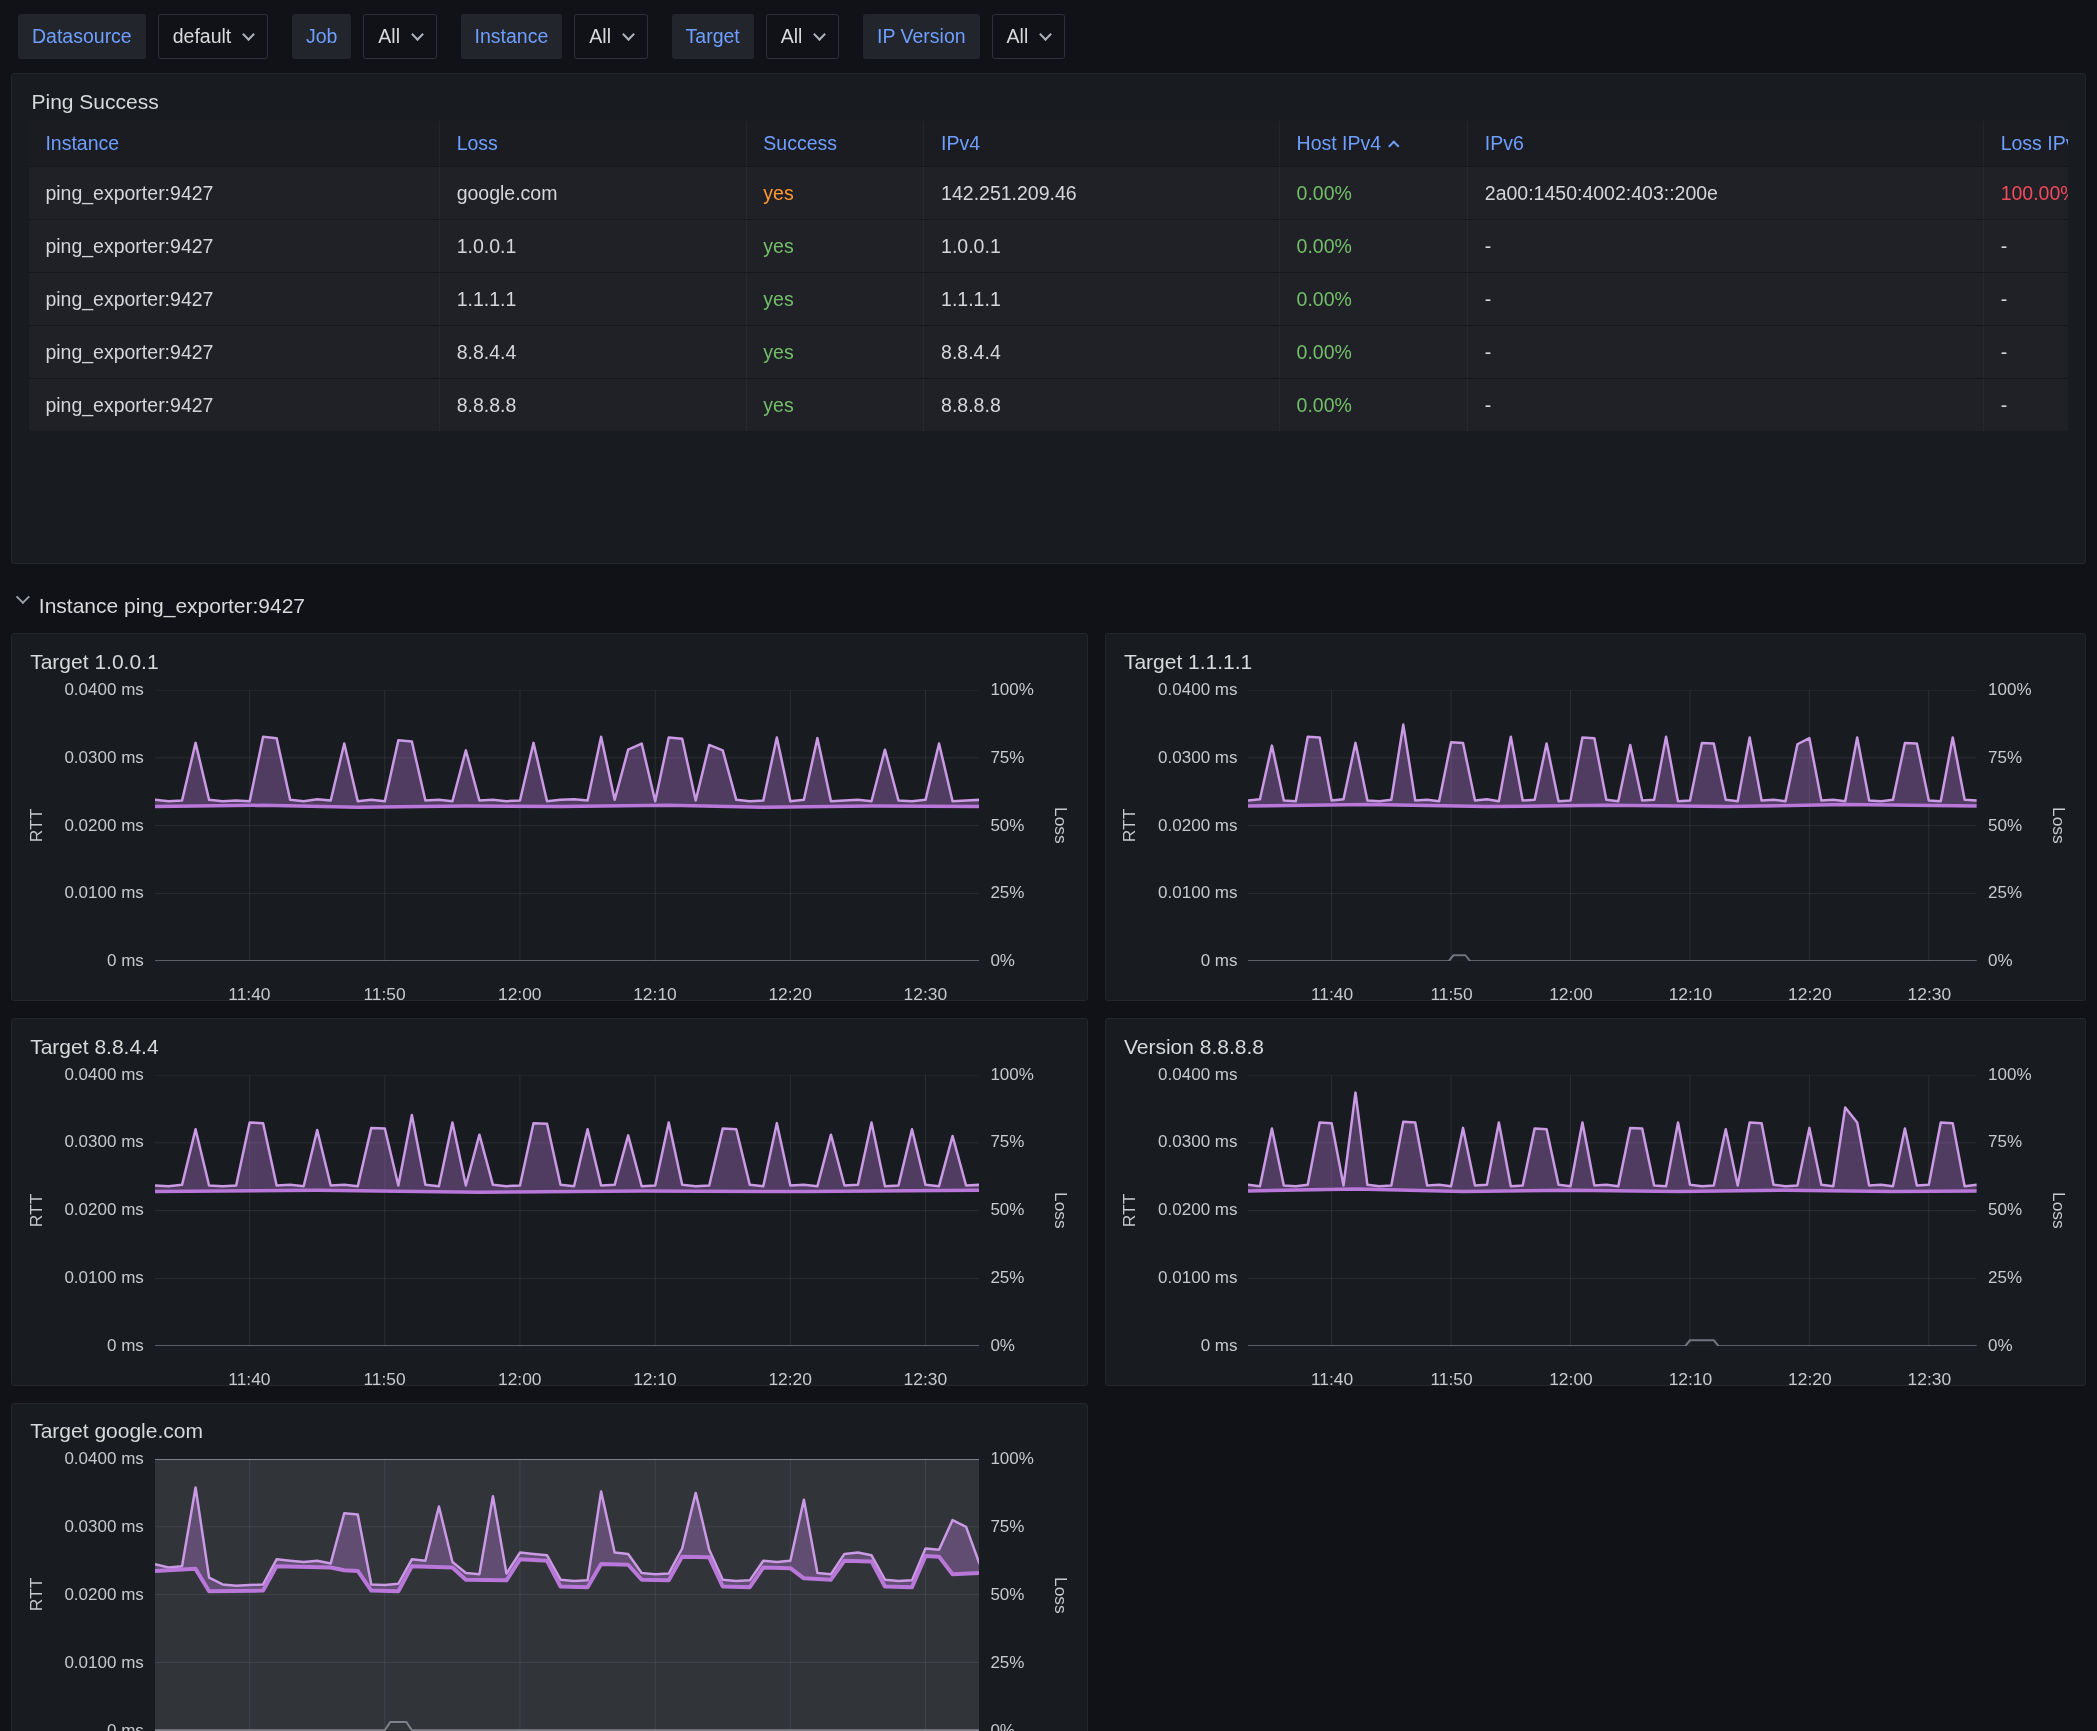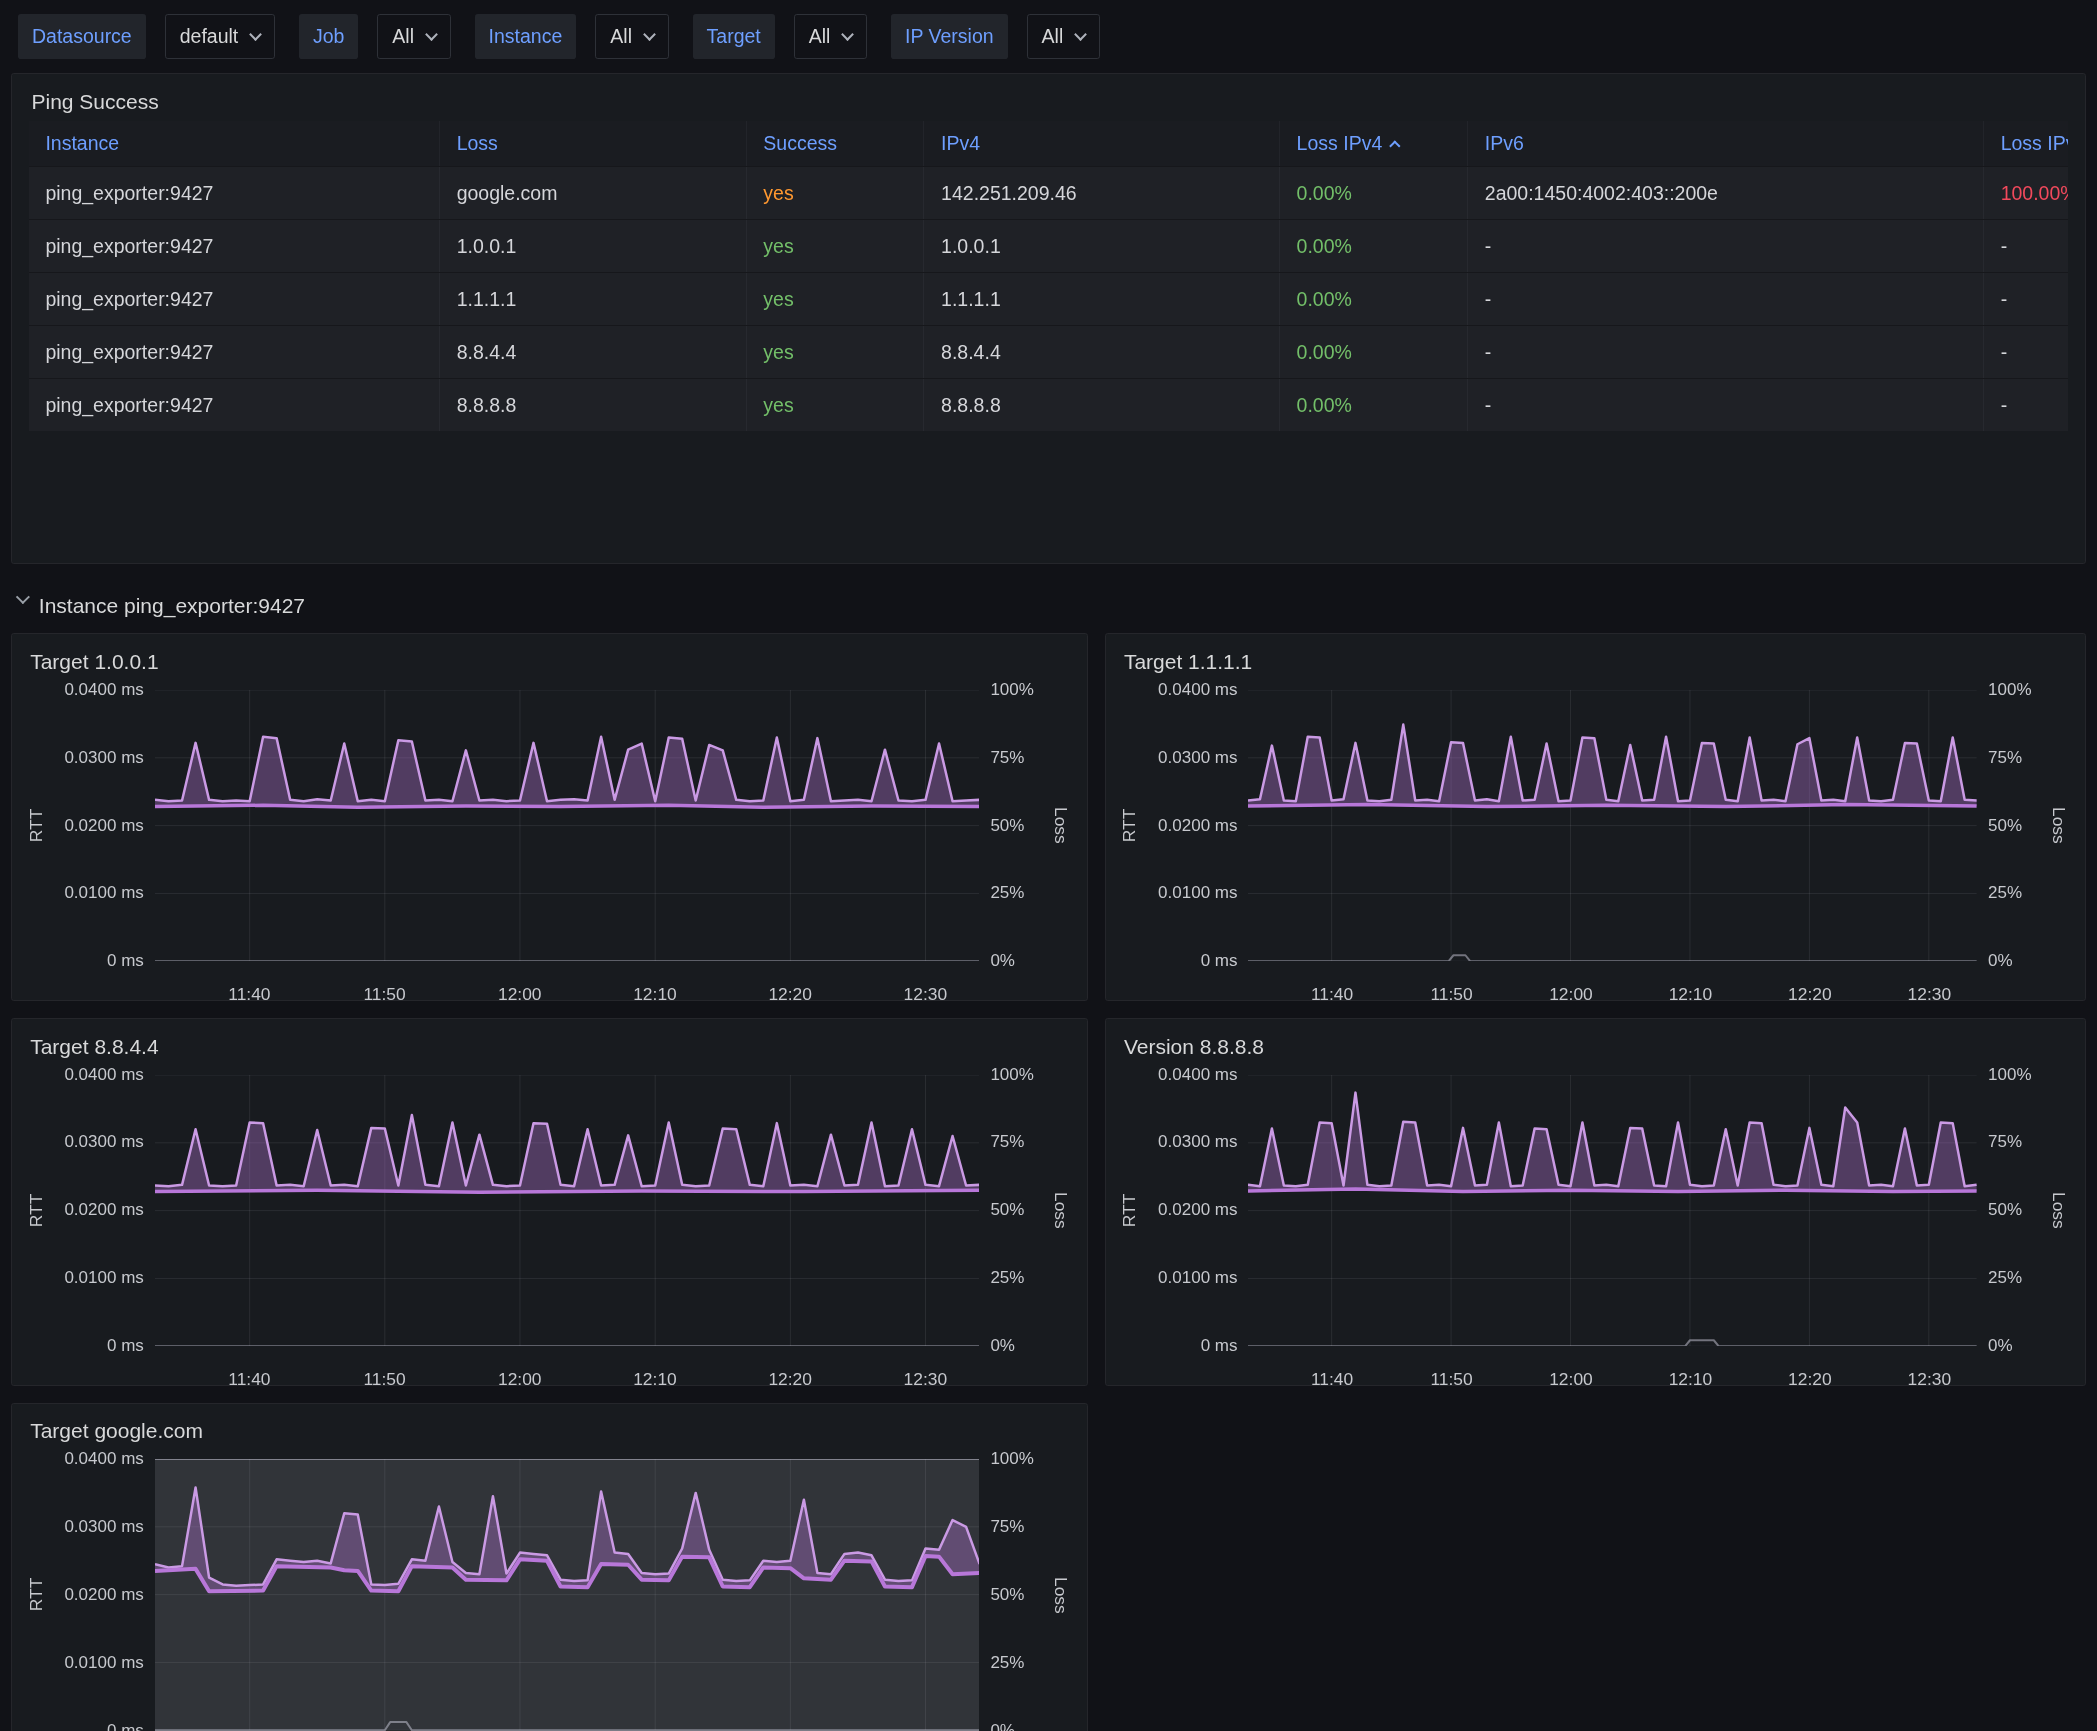--- a/index.html
+++ b/index.html
@@ -7,21 +7,21 @@
   body{
     width:2097px;
     font-family:"Liberation Sans","DejaVu Sans",sans-serif;
     color:#d8d9da;
     -webkit-font-smoothing:antialiased;
   }
   .page{padding:11px;}
 
   
   .toolbar{display:flex;align-items:center;gap:24px;margin:2.8px 0 14px 7px;height:45px;}
-  .var-group{display:flex;gap:19px;align-items:center;}
+  .var-group{display:flex;gap:12px;align-items:center;}
   .var-label{
     height:45px;display:flex;align-items:center;padding:0 14px;
     background:#22252b;color:#6e9fff;font-size:19.5px;font-weight:500;border-radius:2.8px;
   }
   .var-select{
     height:45px;display:flex;align-items:center;gap:12.6px;padding:0 14px;
     background:#111217;border:0.7px solid #2e3138;border-radius:2.8px;
     color:#d8d9da;font-size:19.5px;cursor:pointer;
   }
   .chev-down{
@@ -135,21 +135,21 @@
           <div class="tcell th">
             <span>Loss</span>
           </div>
           <div class="tcell th">
             <span>Success</span>
           </div>
           <div class="tcell th">
             <span>IPv4</span>
           </div>
           <div class="tcell th">
-            <span>Loss IPv4</span>
+            <span>Host IPv4</span>
             <i class="sort-chev"></i>
           </div>
           <div class="tcell th">
             <span>IPv6</span>
           </div>
           <div class="tcell th">
             <span>Loss IPv6</span>
           </div>
         </div>
       <div>

